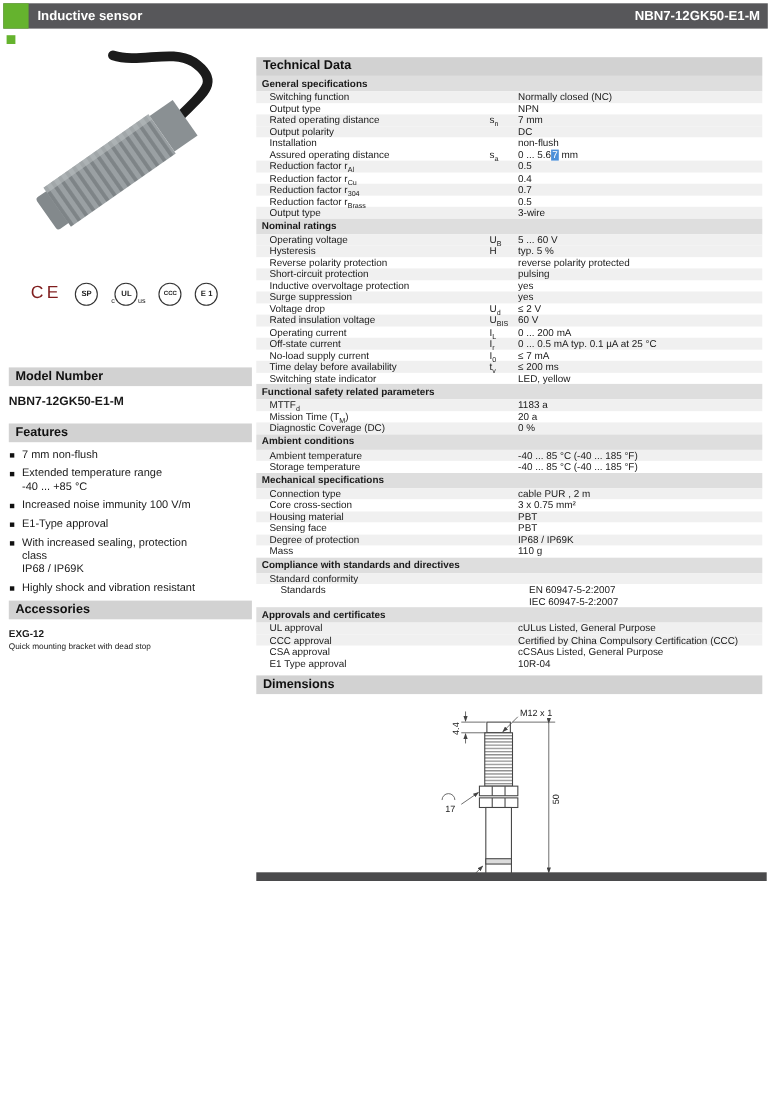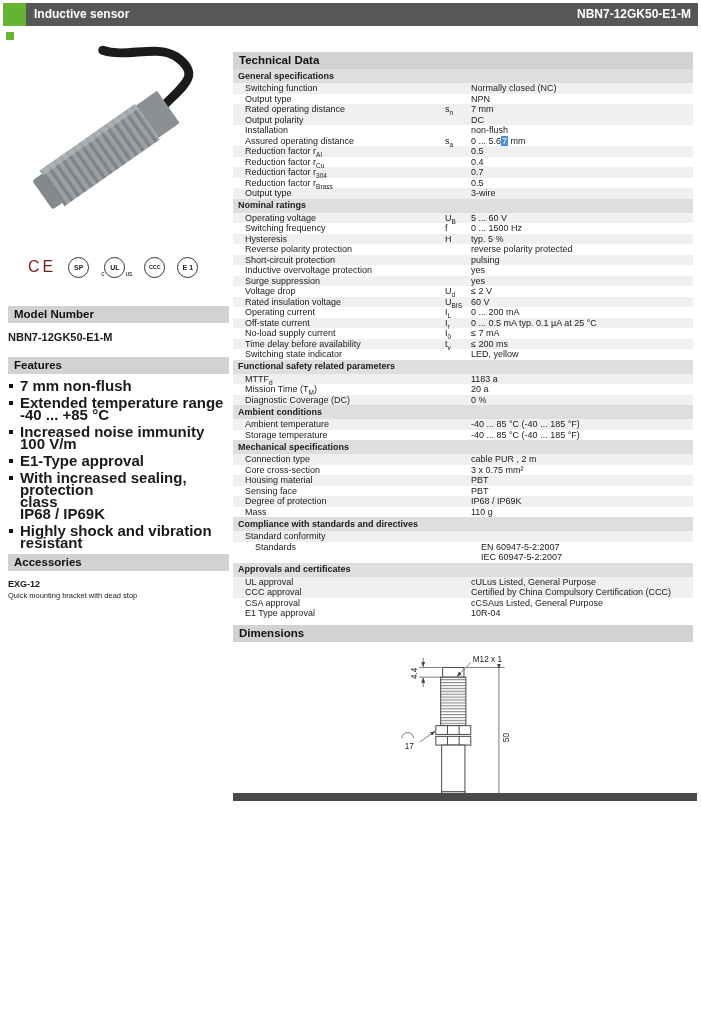--- a/index.html
+++ b/index.html
@@ -17,24 +17,24 @@
   .hdr{background:var(--bar-gray,#d2d2d2);font-weight:bold;font-size:11.5px;padding:2px 6px 3px;color:#111;}
   
   .product-photo{height:200px;position:relative;}
   .certs{display:flex;align-items:center;gap:12px;margin:8px 0 0 20px;height:30px;}
   .ce-txt{font-size:16px;letter-spacing:3px;color:#7f1d1d;}
   .circ{display:inline-flex;align-items:center;justify-content:center;width:19px;height:19px;
         border:1.4px solid #333;border-radius:50%;font-size:7px;font-weight:bold;color:#222;}
   .cul-wrap{display:inline-flex;align-items:flex-end;}
   .tiny{font-size:6.5px;color:#222;line-height:8px;}
   .model-no{margin-top:8px;font-size:11px;font-weight:bold;}
-  .hdr.mt1{margin-top:24px;}
+  .hdr.mt1{margin-top:52px;}
   .hdr.mt2{margin-top:14px;}
   .hdr.mt3{margin-top:4px;}
-  ul.features{list-style:none;margin:6px 0 0 0;padding:0;font-size:15px;font-weight:bold;line-height:12px;}
+  ul.features{list-style:none;margin:6px 0 0 0;padding:0;font-size:10px;font-weight:normal;line-height:12px;}
   ul.features li{position:relative;padding-left:12px;margin-bottom:5px;}
   ul.features li::before{content:"";position:absolute;left:1px;top:4px;width:4px;height:4px;background:#111;}
   .acc-name{margin-top:8px;font-size:9px;font-weight:bold;}
   .acc-desc{margin-top:2px;font-size:7.5px;}
   
   .t-sec{background:#dedede;font-weight:bold;font-size:9px;line-height:11px;padding:1.5px 0 1.5px 5px;}
   .t-row{display:flex;font-size:9px;line-height:10.5px;min-height:10.5px;background:#f0f0f0;}
   .t-row.alt{background:#ffffff;}
   .c-label{width:200px;flex:none;padding-left:12px;}
   .c-sym{width:26px;flex:none;}
@@ -192,25 +192,20 @@
         <div class="t-row">
           <div class="c-label">Output type</div>
           <div class="c-sym"></div>
           <div class="c-val">3-wire</div>
         </div>
         <div class="t-sec">Nominal ratings</div>
         <div class="t-row">
           <div class="c-label">Operating voltage</div>
           <div class="c-sym">U<sub>B</sub></div>
           <div class="c-val">5 ... 60 V</div>
-        </div>
-        <div class="t-row alt">
-          <div class="c-label">Switching frequency</div>
-          <div class="c-sym">f</div>
-          <div class="c-val">0 ... 1500 Hz</div>
         </div>
         <div class="t-row">
           <div class="c-label">Hysteresis</div>
           <div class="c-sym">H</div>
           <div class="c-val">typ. 5 %</div>
         </div>
         <div class="t-row alt">
           <div class="c-label">Reverse polarity protection</div>
           <div class="c-sym"></div>
           <div class="c-val">reverse polarity protected</div>

